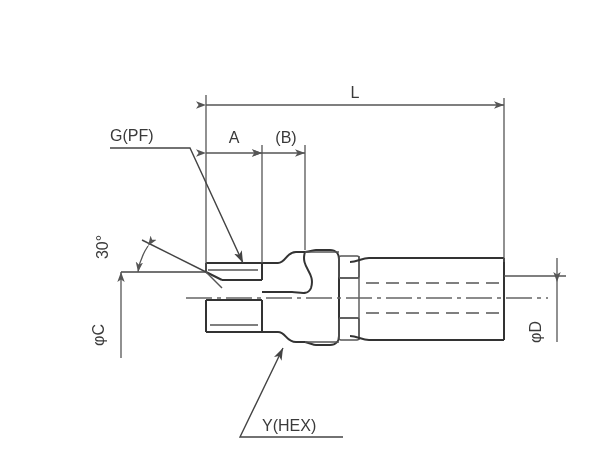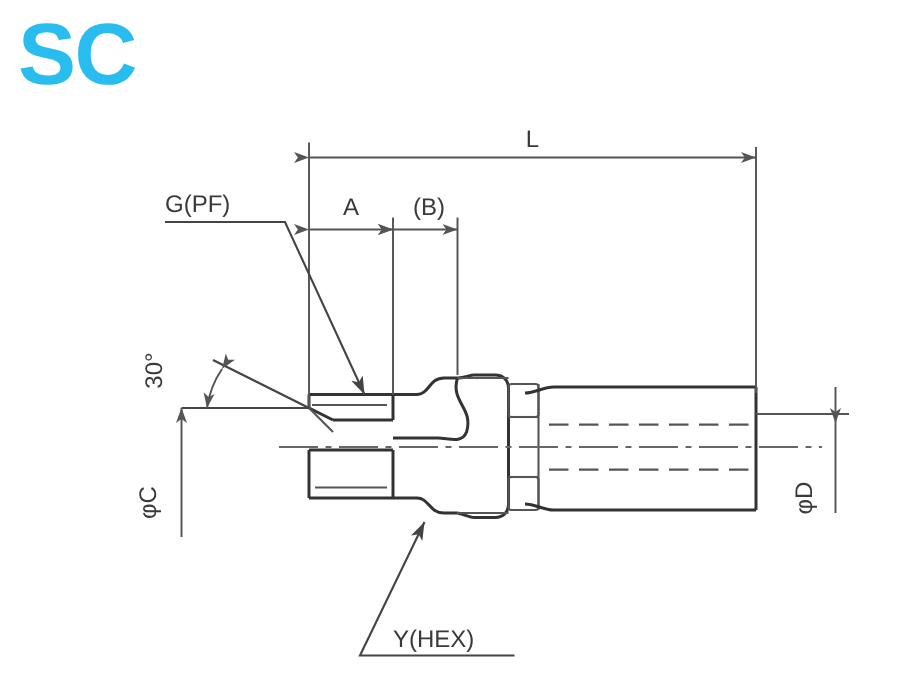--- a/index.html
+++ b/index.html
@@ -34,21 +34,20 @@
   .dim{fill:none;stroke:#555555;stroke-width:1.3;}
   .ext{fill:none;stroke:#555555;stroke-width:1.3;}
   .leader{fill:none;stroke:#444444;stroke-width:1.4;}
   .arc{fill:none;stroke:#555555;stroke-width:1.3;}
 </style>
 </head>
 <body>
 
 <div id="stage">
 
-  <div class="logo">SC</div>
 
   <svg id="dwg" viewBox="0 0 611 459">
     <defs>
       <marker id="arrIn" markerWidth="11" markerHeight="9" refX="10" refY="4.5" orient="auto" markerUnits="userSpaceOnUse">
         <path d="M10,4.5 L0,0.8 L2.6,4.5 L0,8.2 Z" fill="#555555"></path>
       </marker>
       <marker id="arrOut" markerWidth="11" markerHeight="9" refX="10" refY="4.5" orient="auto" markerUnits="userSpaceOnUse">
         <path d="M10,4.5 L0,0.8 L2.6,4.5 L0,8.2 Z" fill="#555555"></path>
       </marker>
       <marker id="arrLead" markerWidth="13" markerHeight="10" refX="12" refY="5" orient="auto" markerUnits="userSpaceOnUse">

